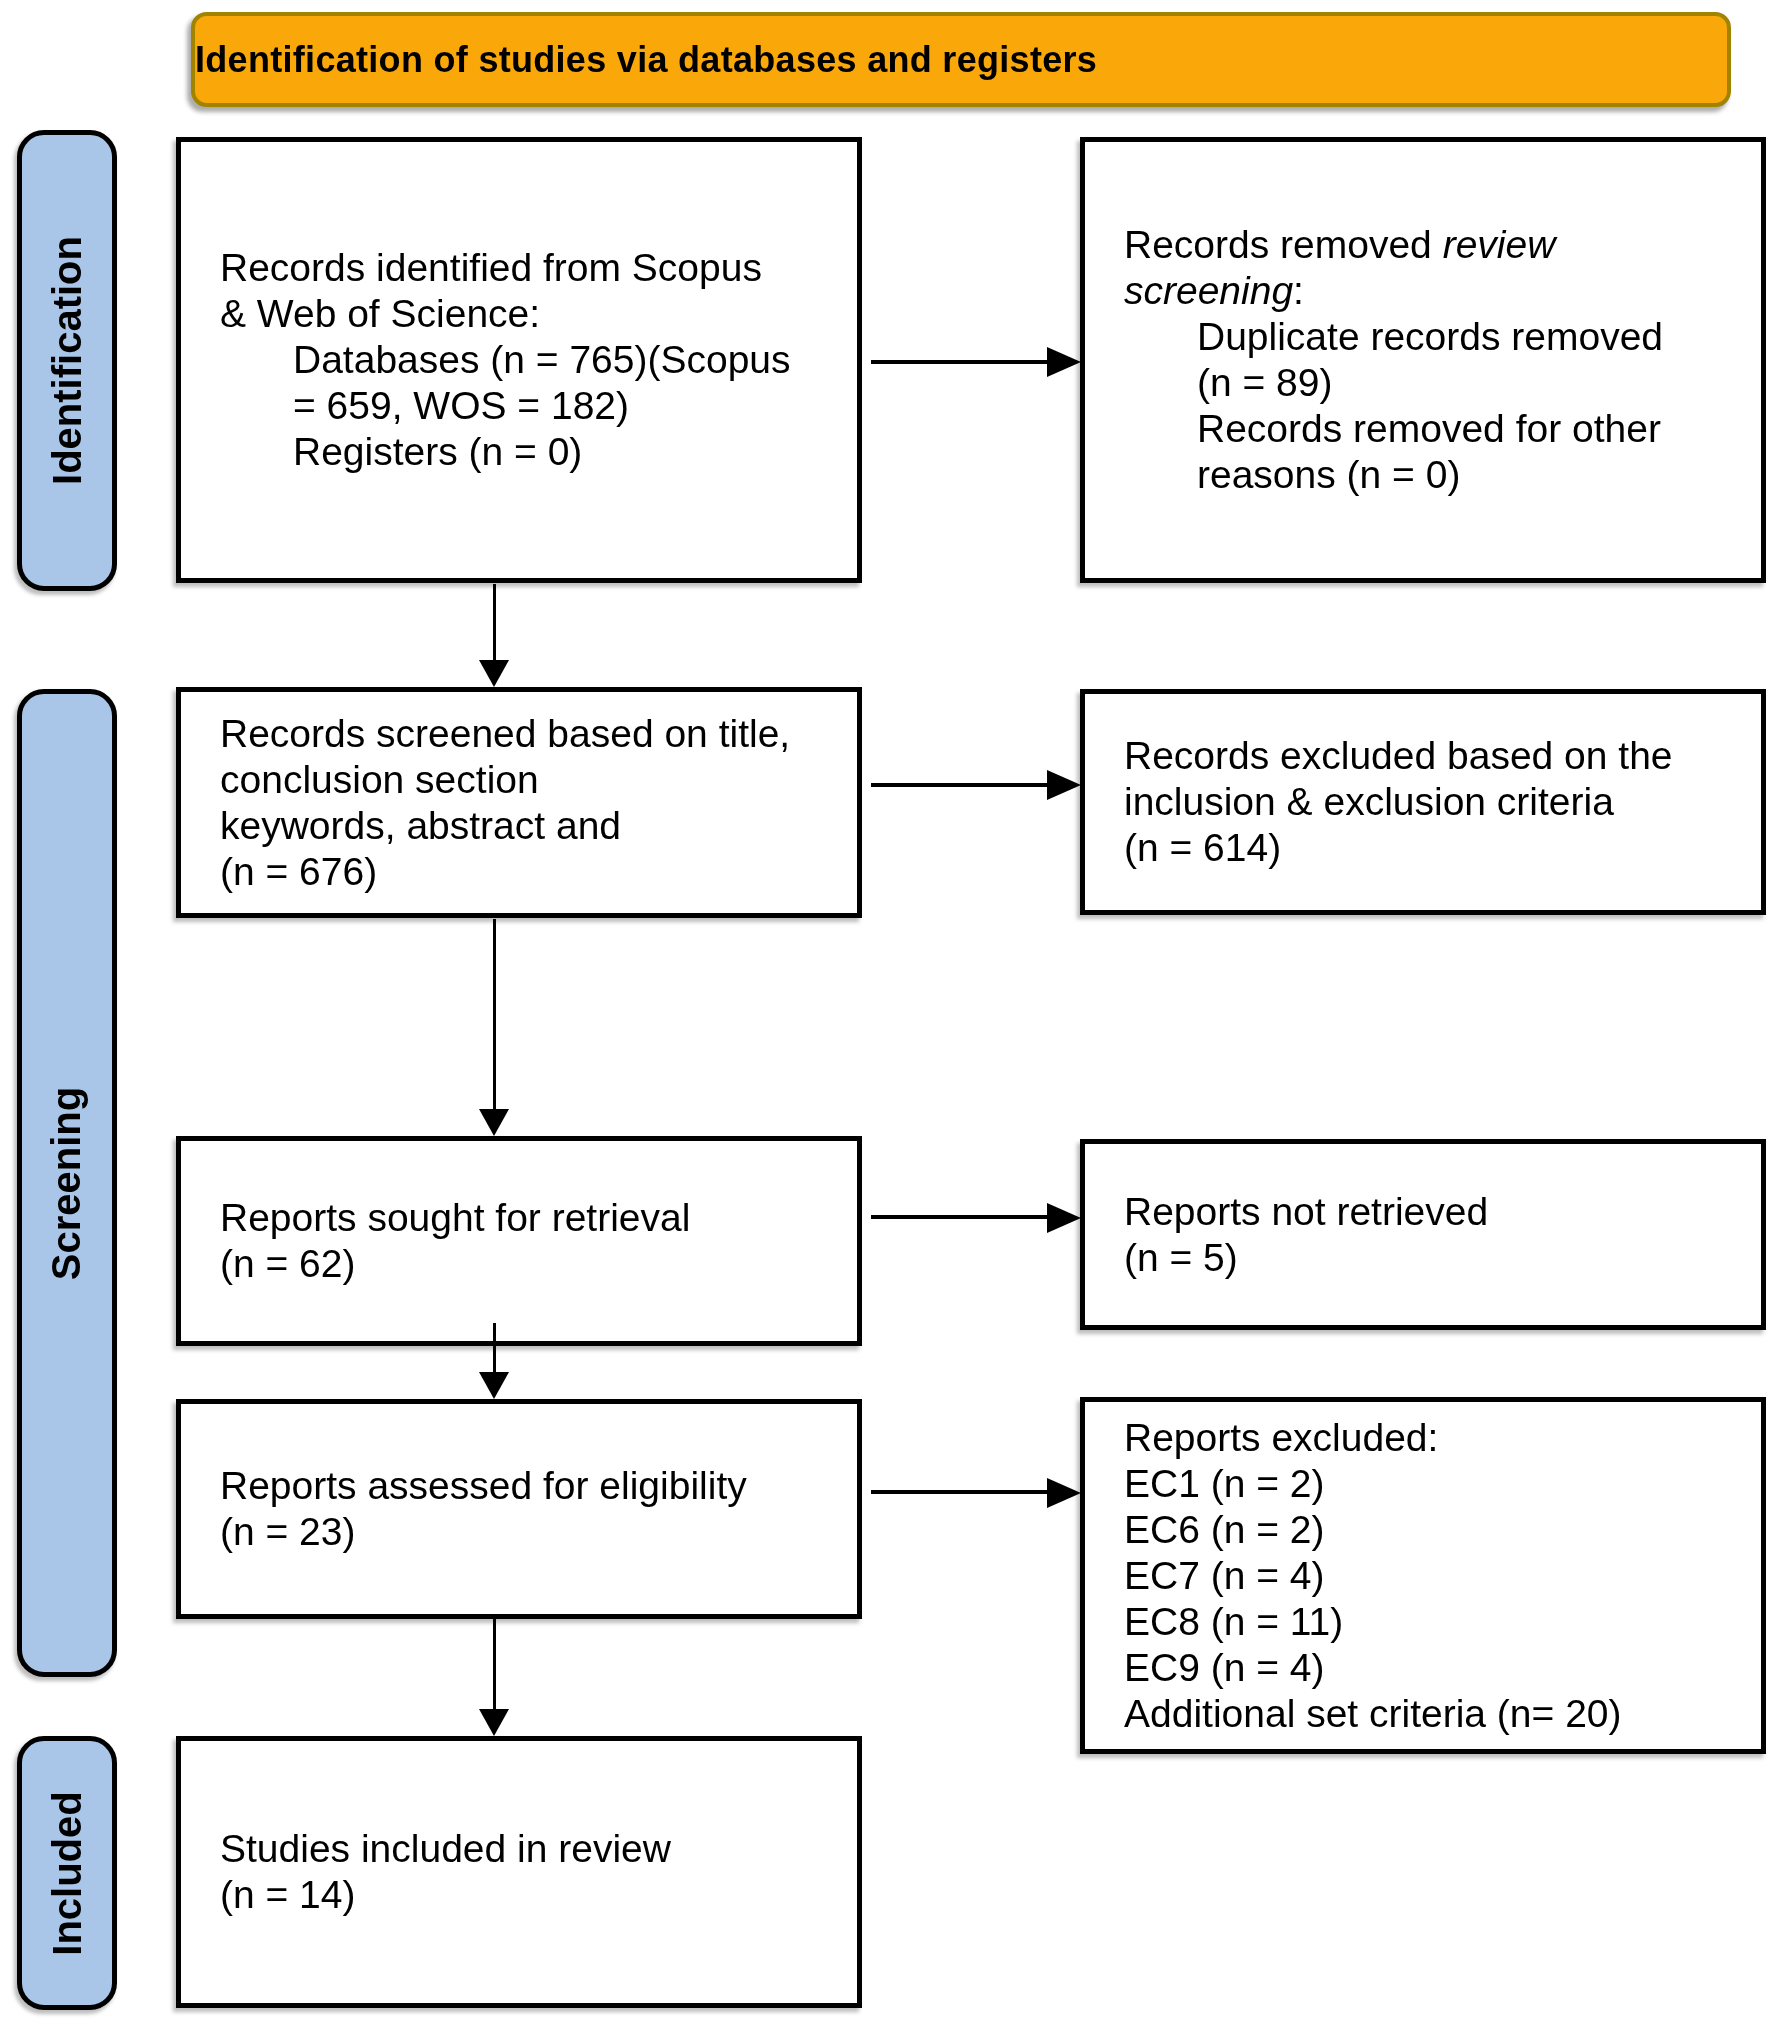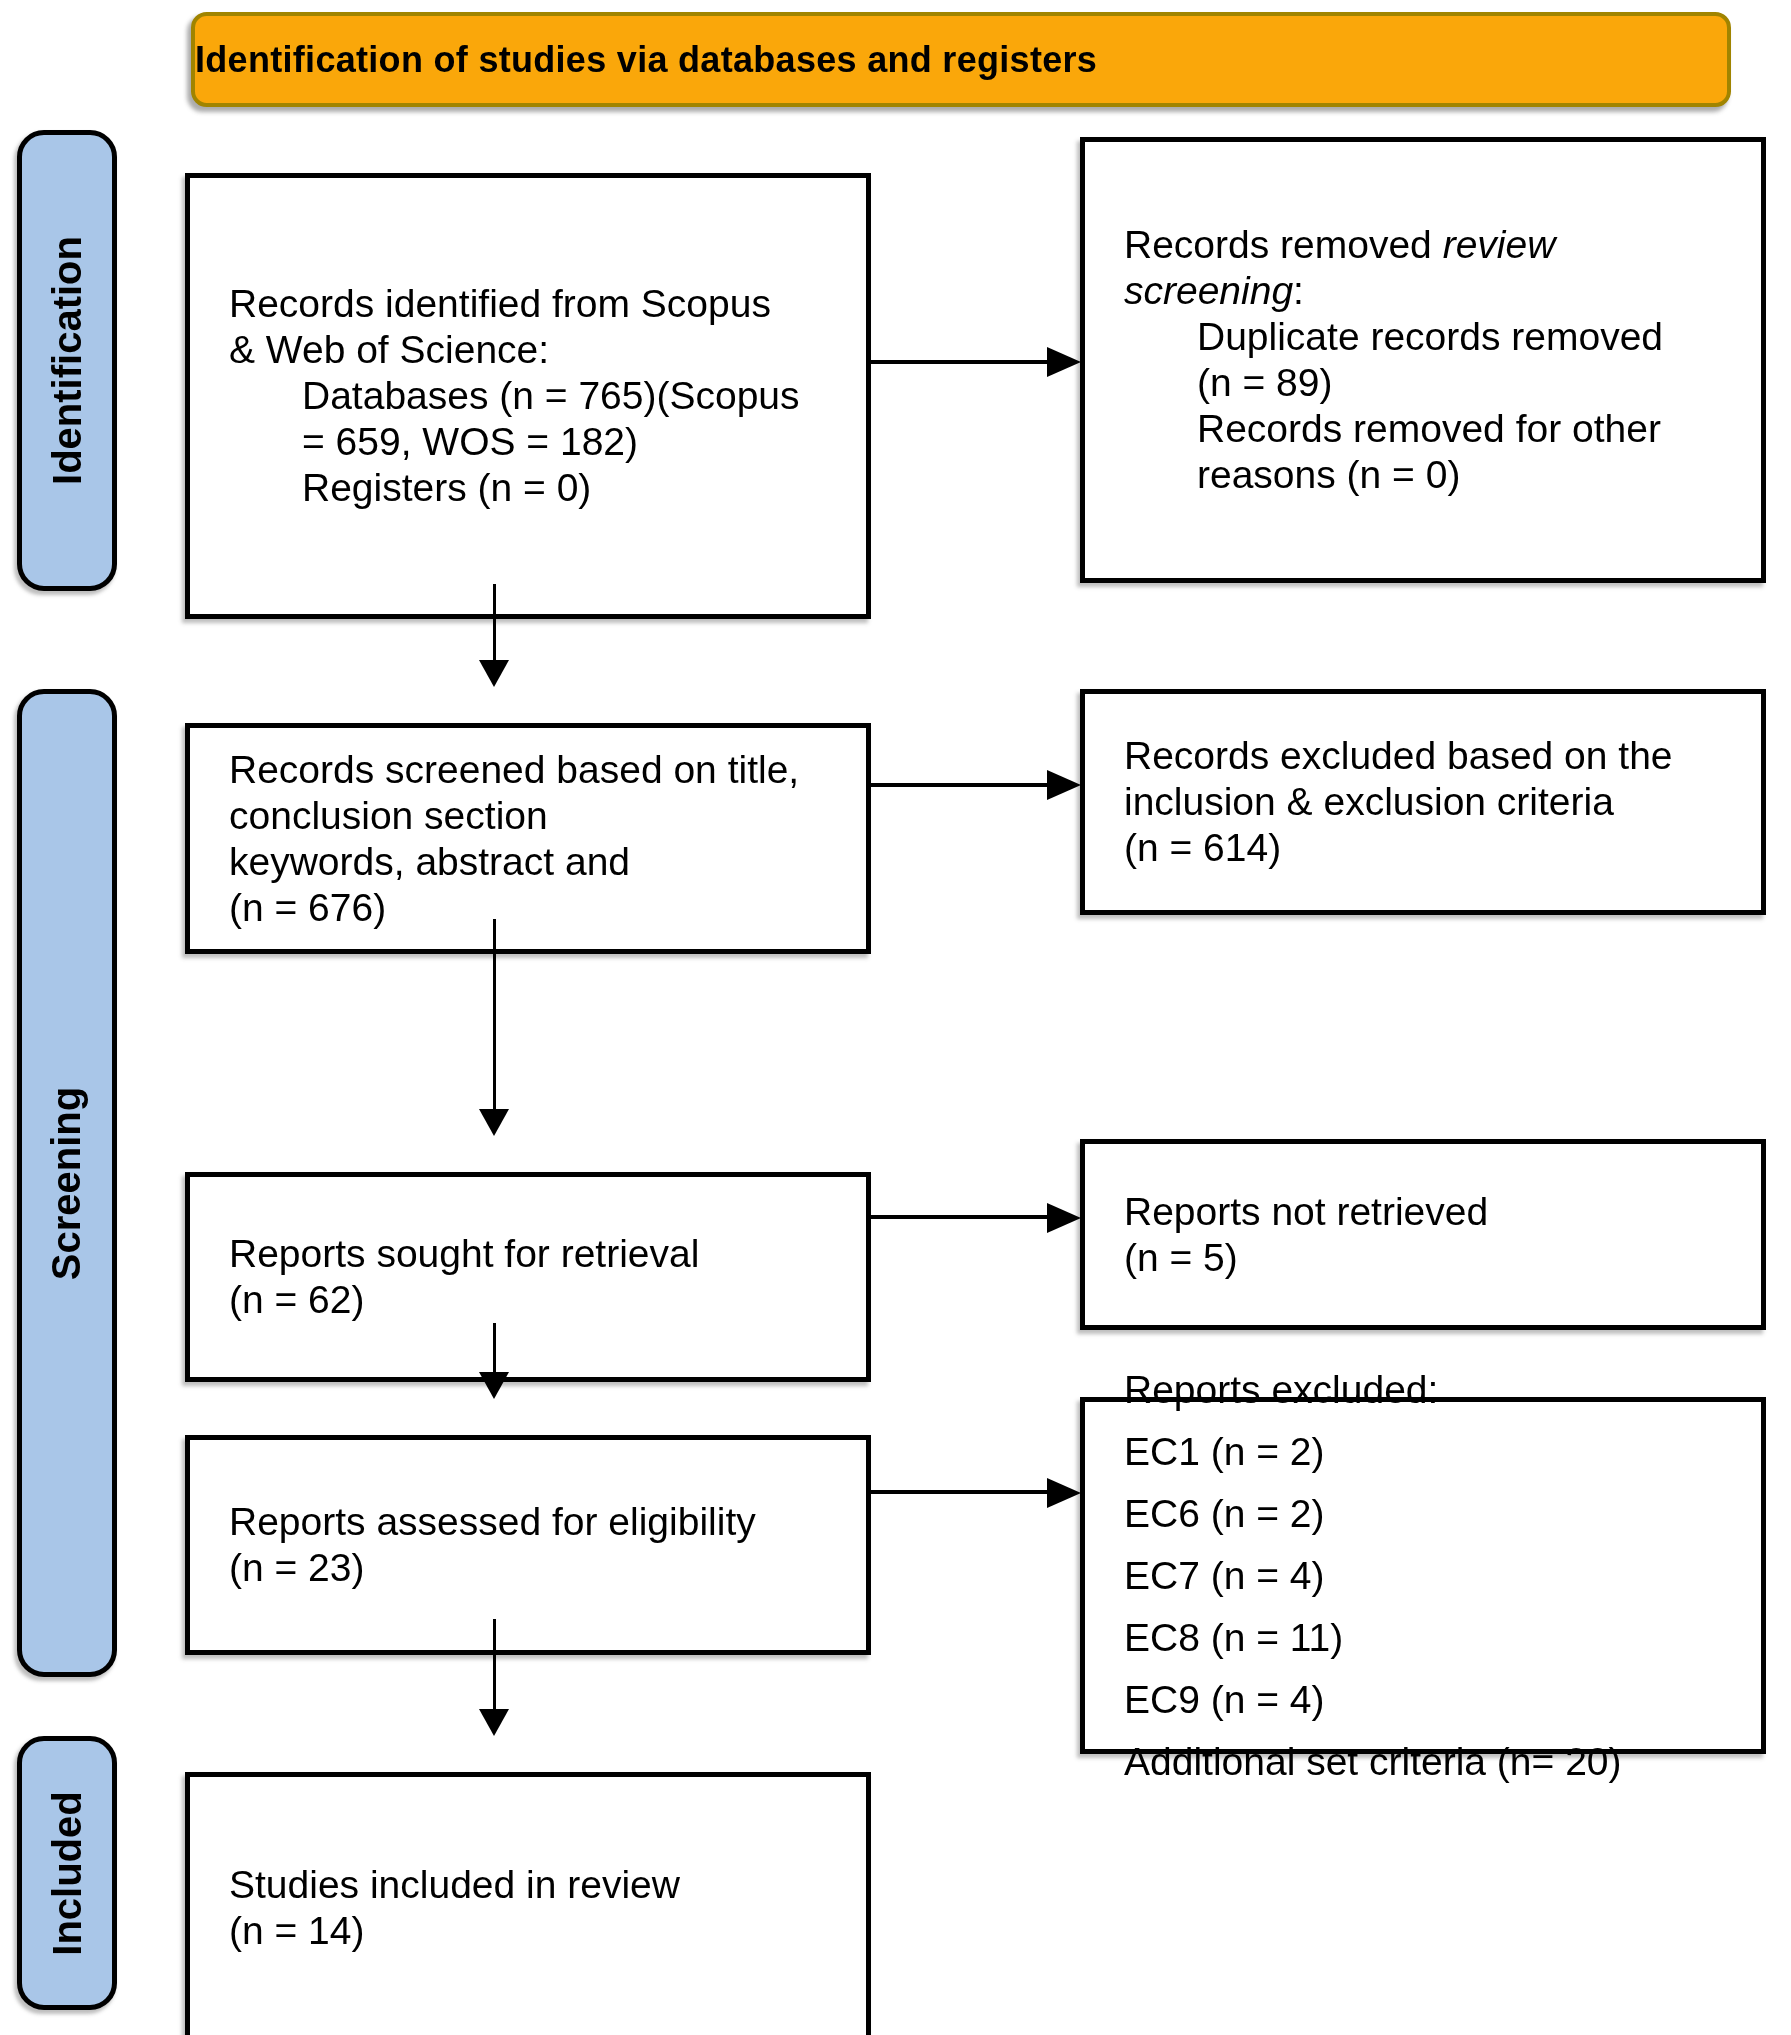--- a/index.html
+++ b/index.html
@@ -42,21 +42,21 @@
     position:absolute;width:686px;
     box-sizing:border-box;
     background:#fff;
     border:5px solid #000;
     display:flex;flex-direction:column;justify-content:center;
     padding-left:39px;padding-right:9px;
     box-shadow:-2.8px 3.9px 3.9px rgba(70,70,70,0.35);
   }
   .box .ln{font-size:39px;line-height:46px;white-space:nowrap;}
   .box .sub{padding-left:73px;}
-  .left-col{left:185px;margin-top:36px;}
+  .left-col{left:176px;}
   .right-col{left:1080px;}
   .it{font-style:italic;}
   
   .vstem{position:absolute;width:3.4px;background:#000;}
   .vhead{position:absolute;width:0;height:0;
     border-left:15px solid transparent;border-right:15px solid transparent;
     border-top:27px solid #000;}
   .hstem{position:absolute;height:3.9px;background:#000;}
   .hhead{position:absolute;width:0;height:0;
     border-top:15px solid transparent;border-bottom:15px solid transparent;
@@ -119,21 +119,21 @@
   <div class="box right-col" style="top:1139px;height:191px;">
     <div class="ln">Reports not retrieved</div>
     <div class="ln">(n = 5)</div>
   </div>
 
   <div class="box left-col" style="top:1399px;height:220px;">
     <div class="ln">Reports assessed for eligibility</div>
     <div class="ln">(n = 23)</div>
   </div>
 
-  <div class="box right-col" style="top:1397px;height:357px;gap:16px;">
+  <div class="box right-col" style="top:1397px;height:357px;">
     <div class="ln">Reports excluded:</div>
     <div class="ln">EC1 (n = 2)</div>
     <div class="ln">EC6 (n = 2)</div>
     <div class="ln">EC7 (n = 4)</div>
     <div class="ln">EC8 (n = 11)</div>
     <div class="ln">EC9 (n = 4)</div>
     <div class="ln">Additional set criteria (n= 20)</div>
   </div>
 
   <div class="box left-col" style="top:1736px;height:272px;">

